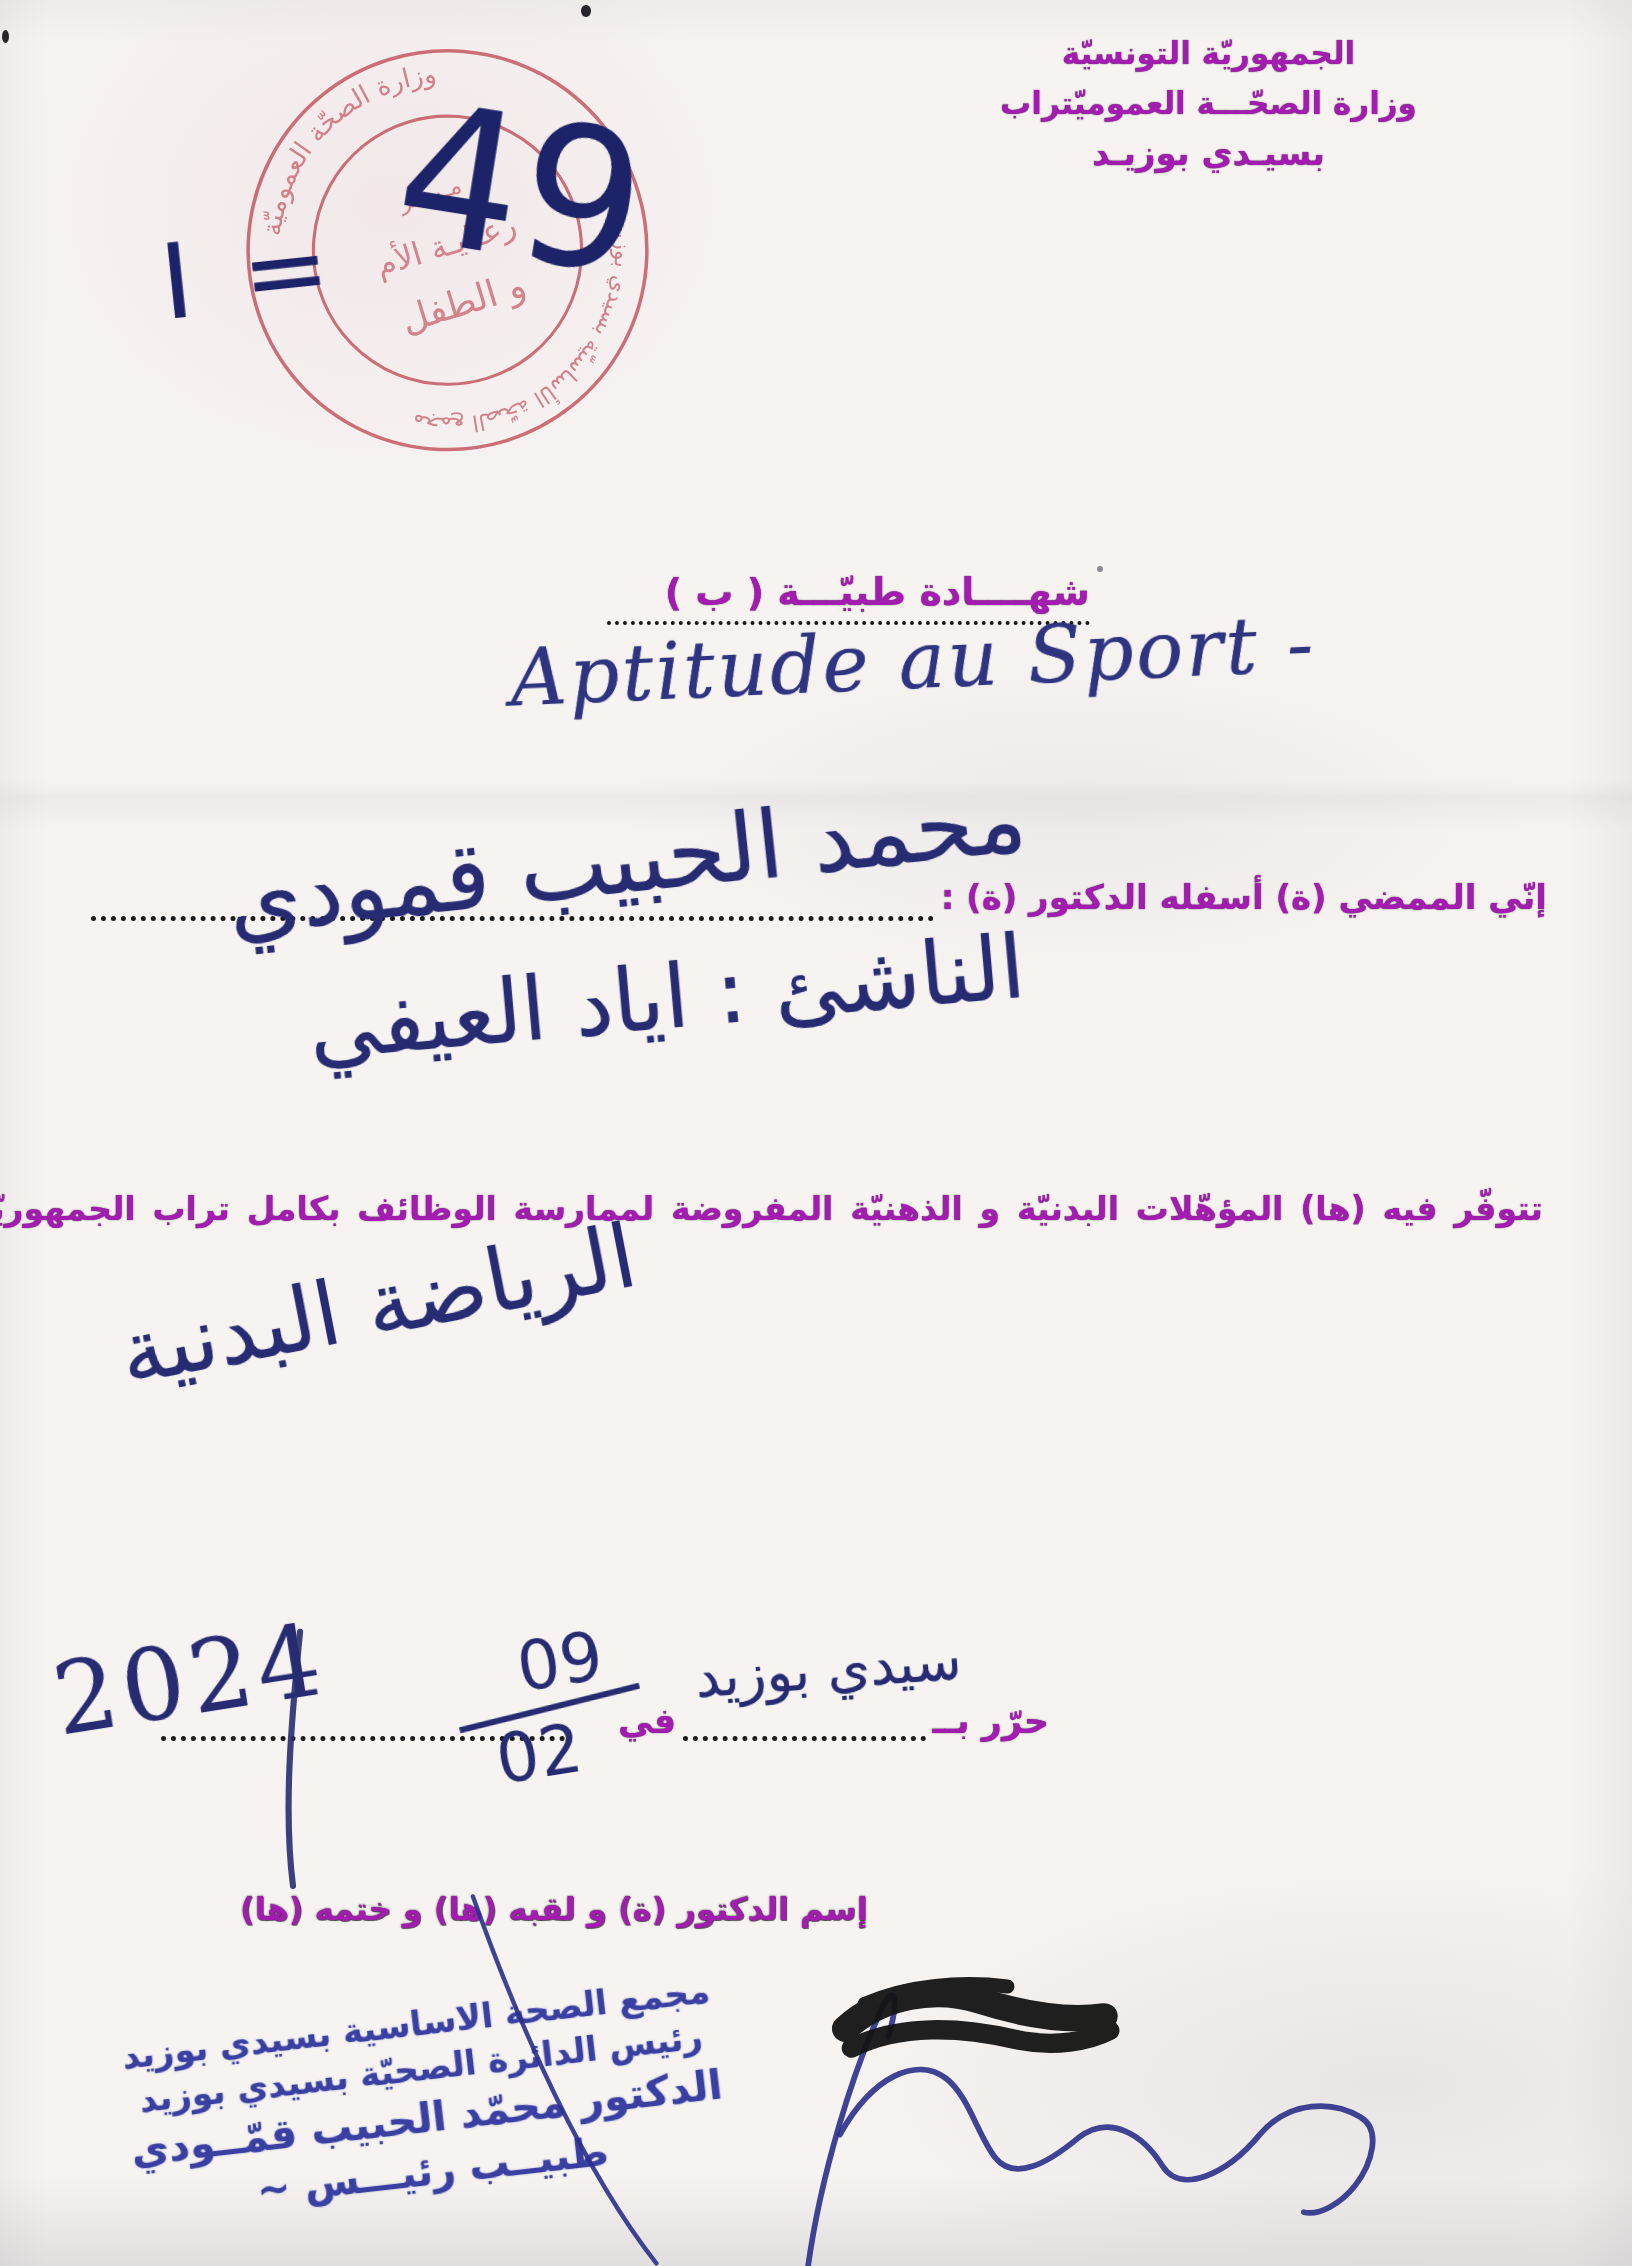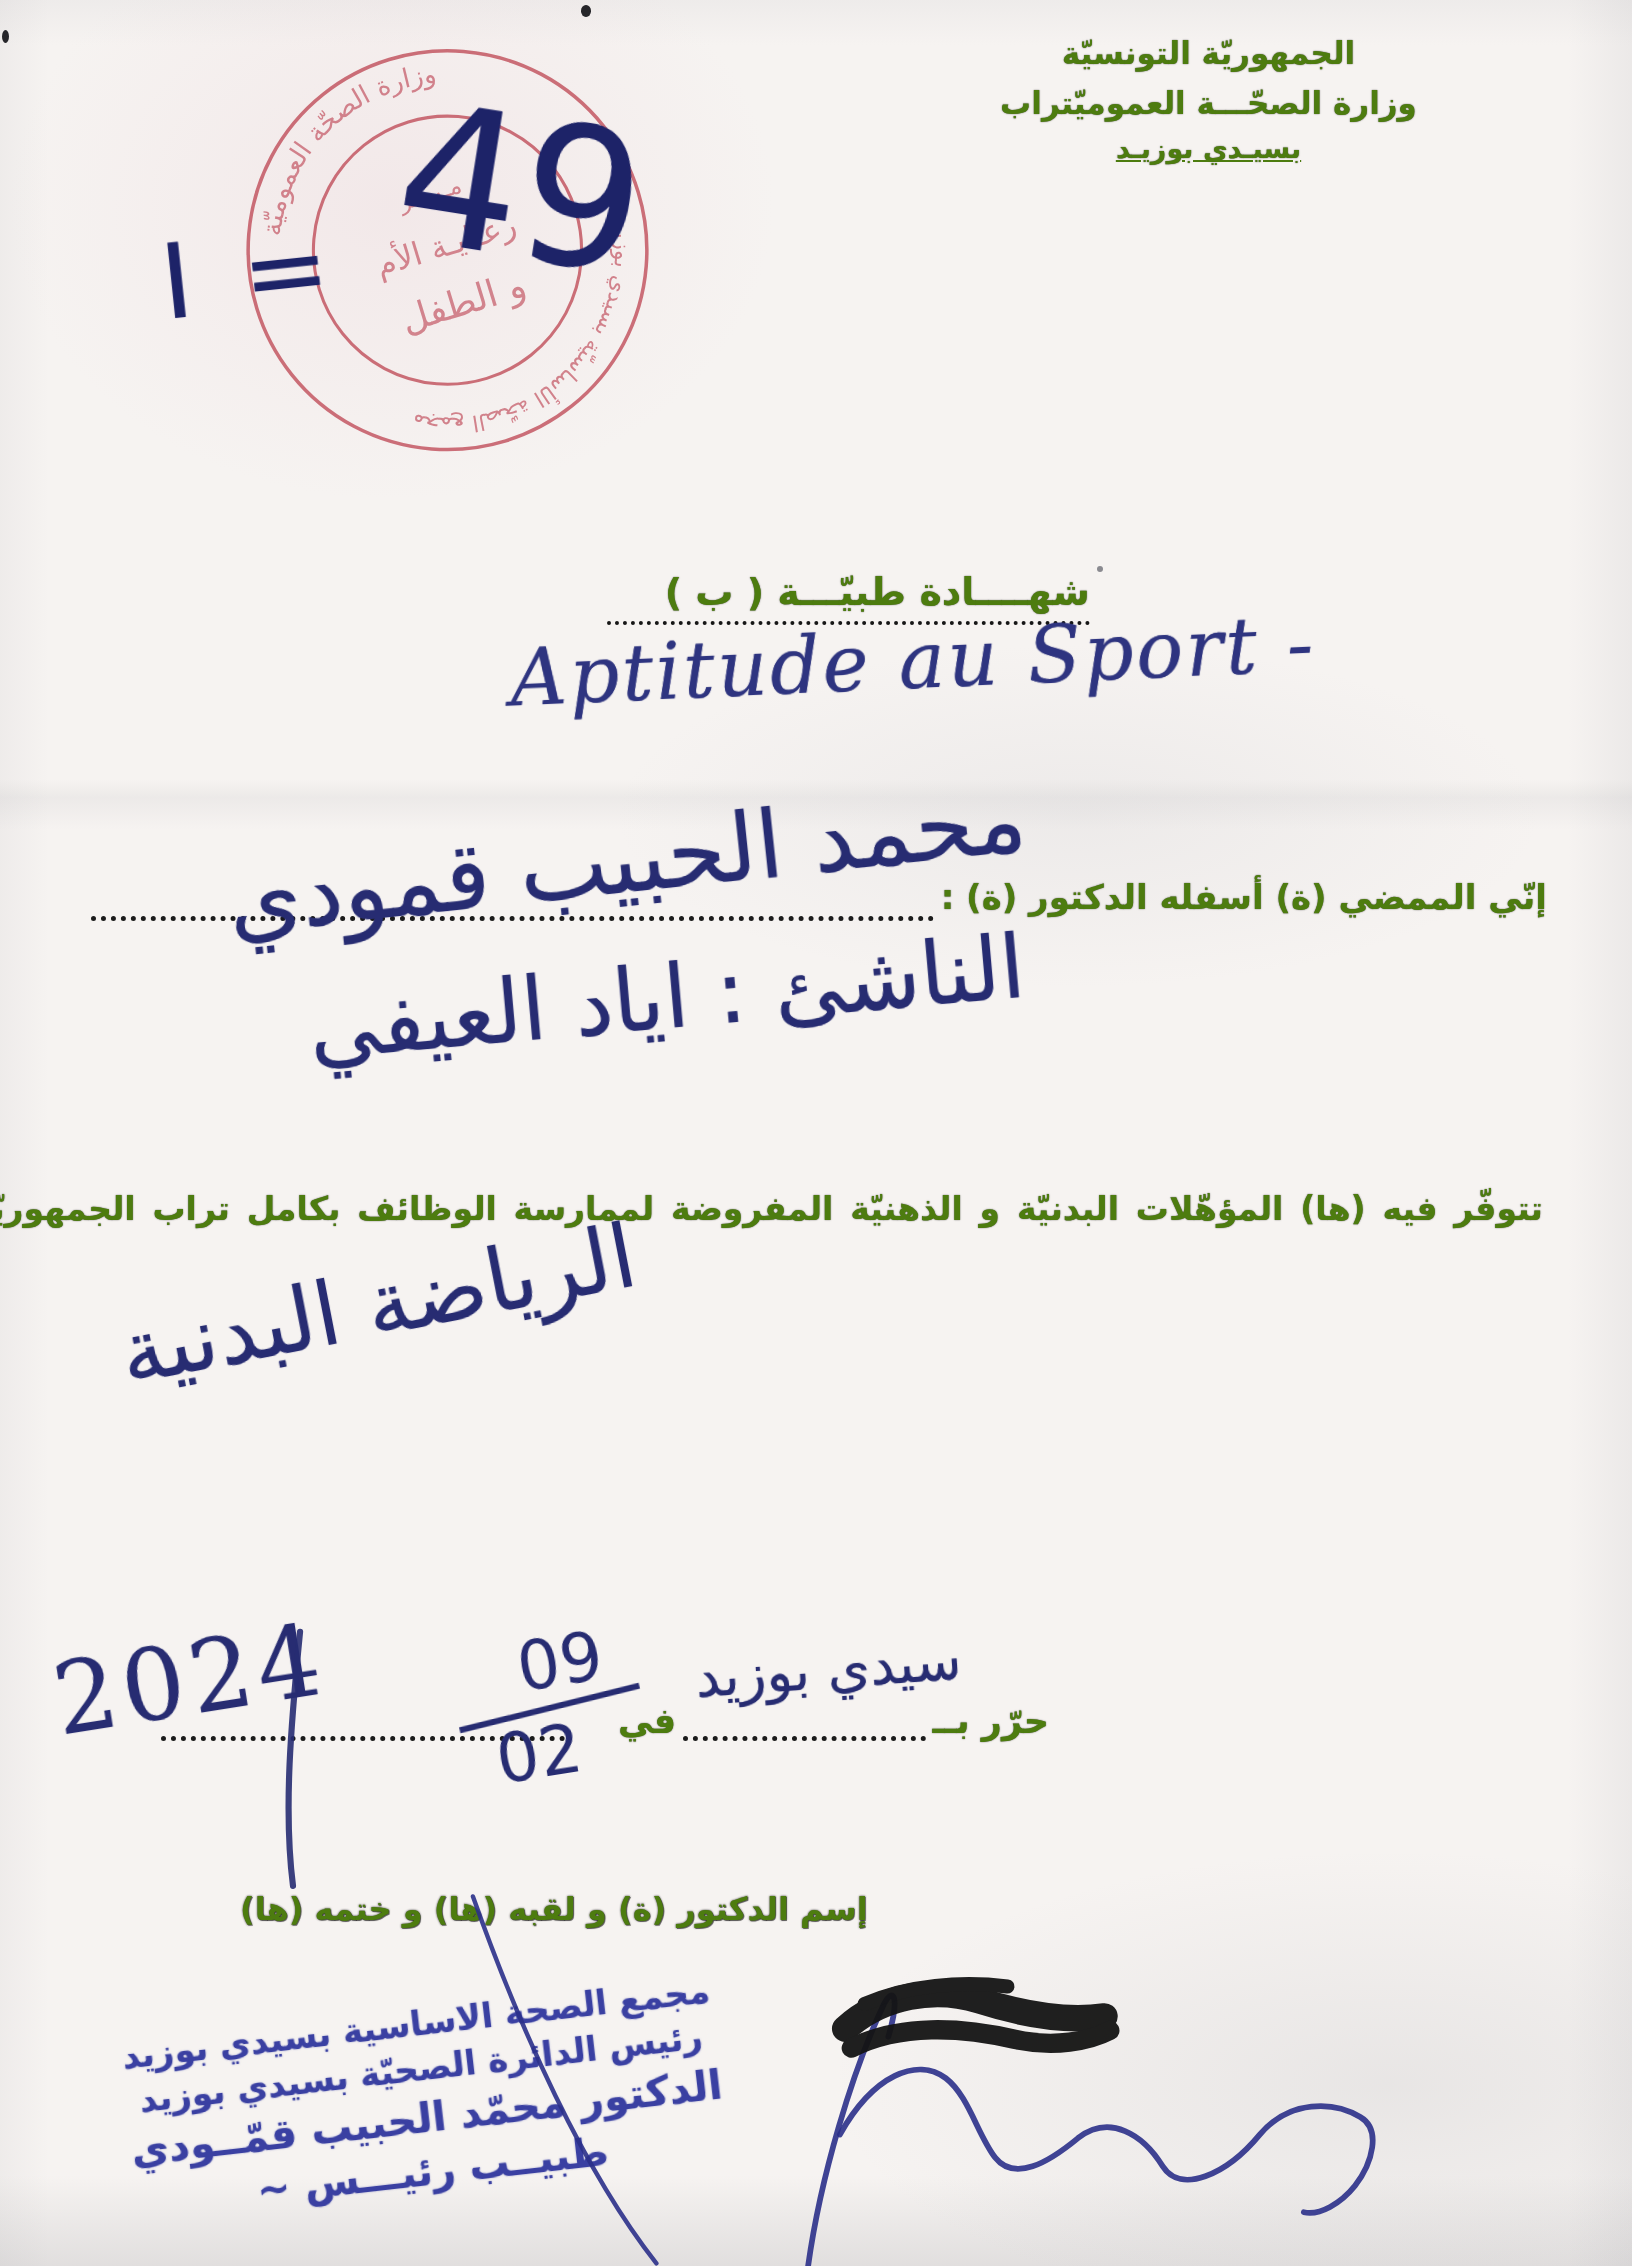--- a/index.html
+++ b/index.html
@@ -20,21 +20,21 @@
       linear-gradient(180deg, rgba(180,180,186,.12) 0%, rgba(180,180,186,0) 2%),
       linear-gradient(0deg, rgba(150,150,156,.22) 0%, rgba(150,150,156,0) 4%),
       linear-gradient(90deg, rgba(170,170,176,.10) 0%, rgba(170,170,176,0) 3%),
       linear-gradient(270deg, rgba(170,170,176,.14) 0%, rgba(170,170,176,0) 4%),
       linear-gradient(180deg, rgba(0,0,0,0) 34.4%, rgba(150,150,156,.10) 35.2%, rgba(0,0,0,0) 36.6%);
   }
   .speck{position:absolute;background:#26262a;border-radius:50%;}
 
   .printed{
     direction:rtl;
-    color:#4d7c0f;
+    color:#a21caf;
     font-weight:bold;
     text-shadow:0 0 1.4px rgba(15,15,15,.75);
     white-space:nowrap;
   }
   .row{
     position:absolute;display:flex;direction:rtl;align-items:flex-end;
   }
   .dotline{
     flex:1;height:44px;margin:0 7px;
     border-bottom:5.3px dotted #1b1b1b;
@@ -79,21 +79,21 @@
 </head>
 <body>
 
 <div id="page">
 
   <div class="shade"></div>
 
   <div style="position:absolute;left:948px;top:35px;width:521px;text-align:center;">
     <div class="printed" style="font-size:31px;margin-bottom:14px;">الجمهوريّة التونسيّة</div>
     <div class="printed" style="font-size:31px;margin-bottom:12.4px;">وزارة الصحّـــة العموميّتراب</div>
-    <div class="printed" style="font-size:27px;text-decoration:underline;">بسيـدي بوزيـد</div>
+    <div class="printed" style="font-size:34px;">بسيـدي بوزيـد</div>
   </div>
 
   <svg style="left:196px;top:42px;opacity:.82;filter:blur(0.4px);" width="503" height="419" viewBox="0 0 570 475">
     <g transform="rotate(-17 285 236)" fill="none" stroke="#c2525e">
       <circle cx="285" cy="236" r="226" stroke-width="4"></circle>
       <circle cx="285" cy="236" r="152" stroke-width="3.5"></circle>
       <path id="ringPath" d="M 95 236 A 190 190 0 1 1 475 236 A 190 190 0 1 1 95 236" stroke="none"></path>
       <text font-size="30" fill="#ca6a76" letter-spacing="5" stroke="none">
         <textPath href="#ringPath" startOffset="6%">وزارة الصحّة العموميّة</textPath>
       </text>

